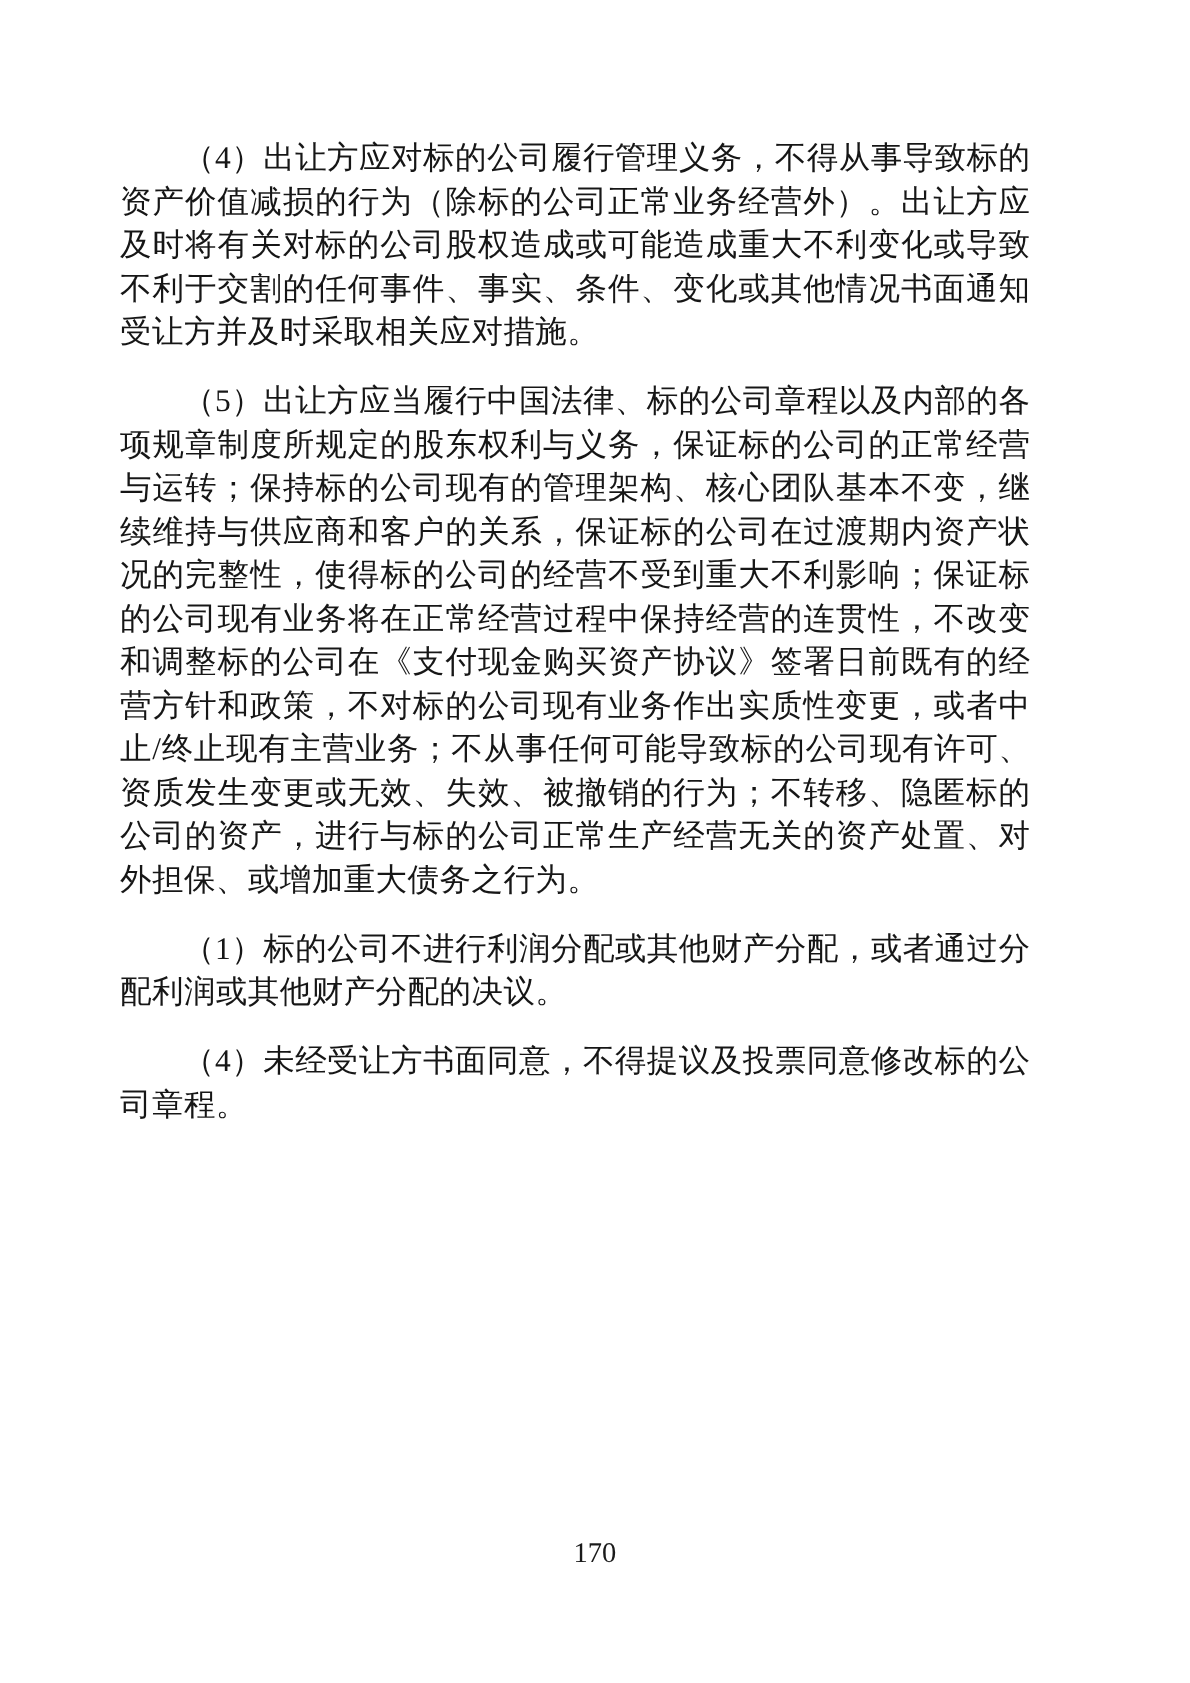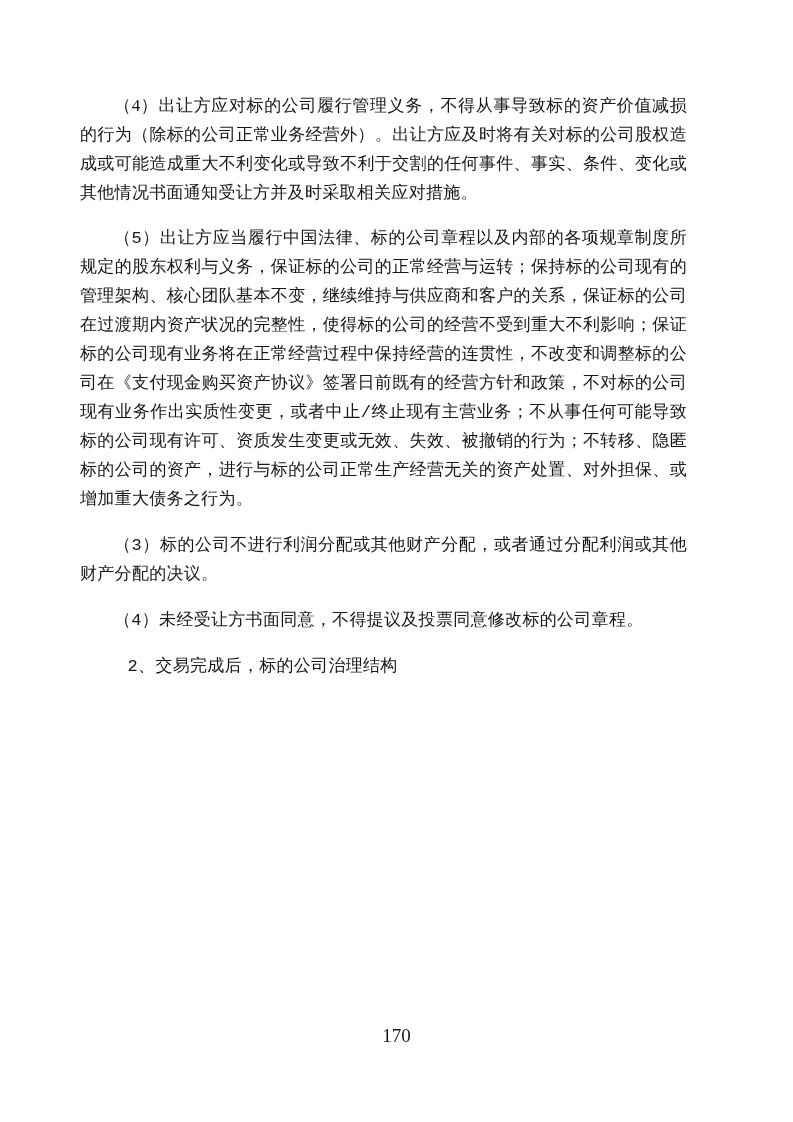--- a/index.html
+++ b/index.html
@@ -17,31 +17,30 @@
     color: #161616;
   }
   .doc-body {
     position: absolute;
     left: 80px;
     top: 91px;
     width: 607px;
   }
   .para {
     margin: 0;
-    font-size: 17px;
+    font-size: 21px;
     line-height: 29px;
     text-align: justify;
     text-justify: inter-character;
     text-indent: 2em;
     letter-spacing: 0.3px;
     word-break: break-all;
   }
   .para + .para {
     margin-top: 17px;
-    font-family: Liberation Mono, monospace;
   }
   .section-heading {
     text-indent: 2.8em;
   }
   .page-number {
     position: absolute;
     top: 1027px;
     left: 0;
     width: 100%;
     text-align: center;
@@ -50,18 +49,17 @@
     color: #1a1a1a;
   }
 </style>
 </head>
 <body>
 
 <div class="page">
   <div class="doc-body">
     <p class="para">（4）出让方应对标的公司履行管理义务，不得从事导致标的资产价值减损的行为（除标的公司正常业务经营外）。出让方应及时将有关对标的公司股权造成或可能造成重大不利变化或导致不利于交割的任何事件、事实、条件、变化或其他情况书面通知受让方并及时采取相关应对措施。</p>
     <p class="para">（5）出让方应当履行中国法律、标的公司章程以及内部的各项规章制度所规定的股东权利与义务，保证标的公司的正常经营与运转；保持标的公司现有的管理架构、核心团队基本不变，继续维持与供应商和客户的关系，保证标的公司在过渡期内资产状况的完整性，使得标的公司的经营不受到重大不利影响；保证标的公司现有业务将在正常经营过程中保持经营的连贯性，不改变和调整标的公司在《支付现金购买资产协议》签署日前既有的经营方针和政策，不对标的公司现有业务作出实质性变更，或者中止/终止现有主营业务；不从事任何可能导致标的公司现有许可、资质发生变更或无效、失效、被撤销的行为；不转移、隐匿标的公司的资产，进行与标的公司正常生产经营无关的资产处置、对外担保、或增加重大债务之行为。</p>
-    <p class="para">（3）标的公司不进行利润分配或其他财产分配，或者通过分配利润或其他财产分配的决议。</p>
+    <p class="para">（1）标的公司不进行利润分配或其他财产分配，或者通过分配利润或其他财产分配的决议。</p>
     <p class="para">（4）未经受让方书面同意，不得提议及投票同意修改标的公司章程。</p>
-    <p class="para section-heading">2、交易完成后，标的公司治理结构</p>
   </div>
   <div class="page-number">170</div>
 </div>
 
 </body></html>

